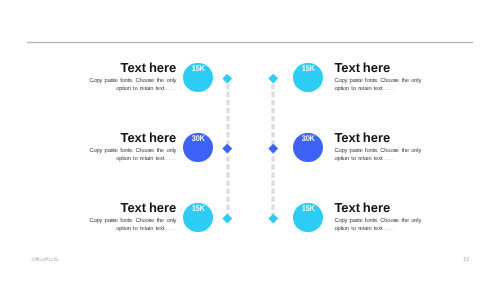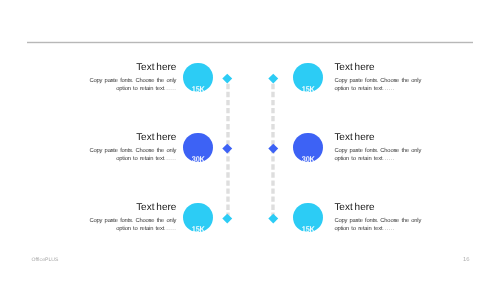--- a/index.html
+++ b/index.html
@@ -4,23 +4,23 @@
 <style>
   html,body{margin:0;padding:0;}
   body{width:500px;height:281px;background:#fff;font-family:"Liberation Sans",sans-serif;overflow:hidden;-webkit-font-smoothing:antialiased;text-rendering:geometricPrecision;}
   .slide{position:relative;width:500px;height:281px;background:#fff;overflow:hidden;}
   .top-rule{position:absolute;left:27.3px;top:41px;width:445.3px;height:3px;
     background:linear-gradient(to bottom,rgba(180,180,180,0) 0%,rgba(150,150,150,0.28) 33%,rgba(120,120,120,0.62) 55%,rgba(170,170,170,0.2) 80%,rgba(255,255,255,0) 100%);}
   .row{position:absolute;left:0;top:0;width:500px;height:0;}
   .side{position:absolute;width:120px;transform:translateZ(0);}
   .side.left{left:56.3px;text-align:right;}
   .side.right{left:334.4px;text-align:left;}
-  .title{font-weight:normal;font-size:10px;color:#151515;line-height:8.6px;letter-spacing:-0.02px;word-spacing:-0.8px;}
+  .title{font-weight:bold;font-size:13px;color:#151515;line-height:8.6px;letter-spacing:-0.02px;word-spacing:-0.8px;}
   .desc{font-size:5.8px;color:#323232;line-height:7.85px;margin-top:5.2px;letter-spacing:-0.20px;word-spacing:0.95px;}
-  .circle{position:absolute;width:29.6px;height:29.6px;border-radius:50%;display:flex;align-items:flex-end;justify-content:center;color:rgba(255,255,255,0.92);font-size:8.4px;font-weight:bold;letter-spacing:-0.3px;line-height:1;}
+  .circle{position:absolute;width:29.6px;height:29.6px;border-radius:50%;display:flex;align-items:flex-start;justify-content:center;color:rgba(255,255,255,0.92);font-size:8.4px;font-weight:bold;letter-spacing:-0.3px;line-height:1;}
   .circle span{display:block;transform:scaleX(0.88) translateY(0.6px) translateZ(0);}
   .diamond{position:absolute;width:6.5px;height:6.5px;transform:rotate(45deg);}
   .dashline{position:absolute;}
   .desc .ell{letter-spacing:0.42px;color:#7d7d7d;}
   .footer-brand{transform:translateZ(0);position:absolute;left:31.5px;top:257.2px;font-size:5.1px;color:#a8a8a8;letter-spacing:0.05px;}
   .footer-page{transform:translateZ(0);position:absolute;left:463.1px;top:256.5px;font-size:5.9px;color:#b0b0b0;}
 </style>
 </head>
 <body>
 

